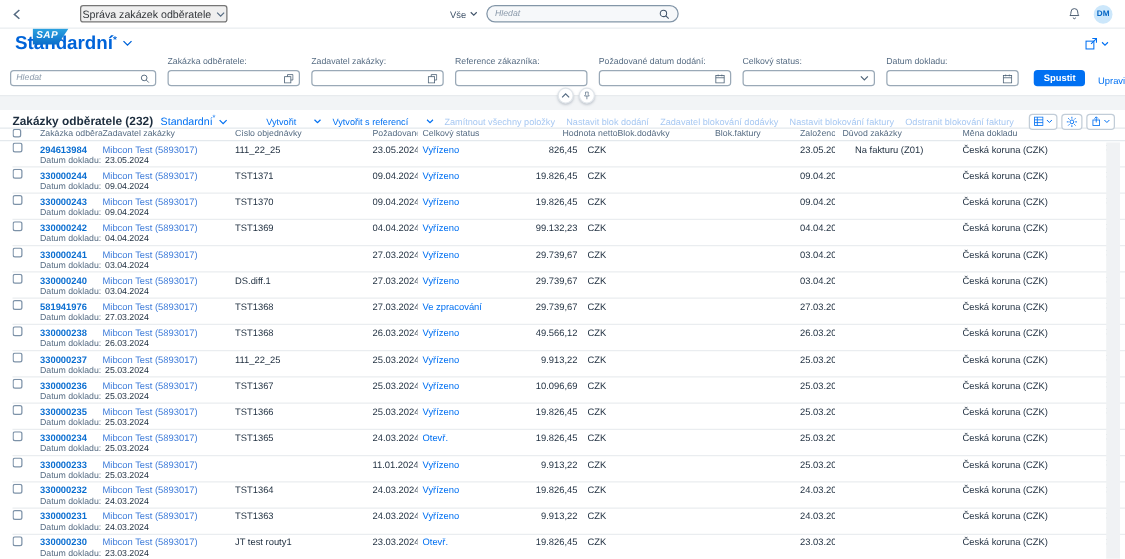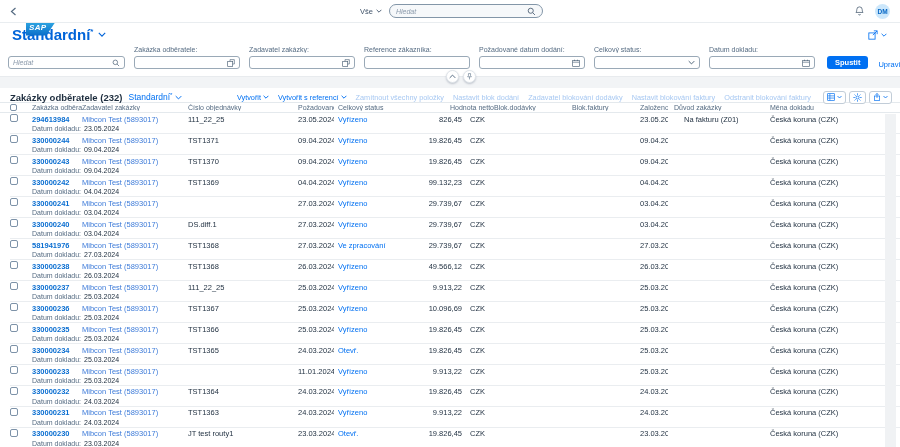--- a/index.html
+++ b/index.html
@@ -47,21 +47,21 @@
   .cbtn{width:13px;height:13px;border-radius:50%;background:#fff;border:1px solid #e0e5ea;box-shadow:0 1px 2px rgba(93,107,127,.35);color:#556b82;display:flex;align-items:center;justify-content:center;}
 
   
   .tablewrap{background:#fff;position:relative;height:363px;}
   .ttitle-row{display:flex;align-items:center;height:14px;padding:4px 8px 0 10px;}
   .ttitle{font-size:9.5px;font-weight:700;color:#1d2d3e;white-space:nowrap;text-align:right;}
   .tvariant{display:flex;align-items:flex-start;color:#0070f2;font-size:8.5px;margin-left:6px;background:none;border:none;white-space:nowrap;}
   .tvariant sup{font-size:6px;margin-top:0;}
   .tvariant .ch{margin-left:3px;margin-top:3px;}
   .tactions{margin-left:auto;display:flex;align-items:center;gap:9px;}
-  .tact{display:flex;align-items:center;gap:2px;font-size:7.3px;color:#0070f2;background:none;border:none;white-space:nowrap;}
+  .tact{display:flex;align-items:center;gap:14px;font-size:7.3px;color:#0070f2;background:none;border:none;white-space:nowrap;}
   .tact.disabled{color:#a7c8f2;}
   .iconbtns{display:flex;gap:3px;margin-left:3px;}
   .ibtn{height:13px;border:1px solid #c2cdd8;border-radius:3px;background:#fff;color:#0070f2;display:flex;align-items:center;gap:2px;padding:0 3px;}
 
   .grid{display:grid;grid-template-columns:22px 50px 106px 110px 36px 76px 52px 32px 78px 68px 28px 102px 106px 16px;align-items:center;}
   .thead{padding-left:10px;height:11px;border-top:1px solid #e4e9ed;border-bottom:1px solid #e4e9ed;color:#556b82;font-size:7px;}
   .hc{white-space:nowrap;overflow:hidden;}
   .r{text-align:right;}
   .span2{grid-column:span 2;}
   .padl4{padding-left:4px;}
@@ -87,20 +87,26 @@
 
 <div class="topbar">
   <button class="backbtn">
     <svg width="7" height="9" viewBox="0 0 7 9">
         <path d="M5.5 1 1.5 4.5 5.5 8" fill="none" stroke="currentColor" stroke-width="1.2"></path>
       </svg>
   </button>
   <div class="saplogo">
       <span>SAP</span>
     </div>
+  <button class="apptitle">
+    <span>Správa zakázek odběratele</span>
+    <svg class="ch" width="7" height="5" viewBox="0 0 10 6">
+        <path d="M1 1l4 4 4-4" fill="none" stroke="currentColor" stroke-width="1.4"></path>
+      </svg>
+  </button>
   <div class="shell-search">
     <button class="scope">
       <span>Vše</span>
       <svg width="6" height="4" viewBox="0 0 10 6">
           <path d="M1 1l4 4 4-4" fill="none" stroke="currentColor" stroke-width="1.5"></path>
         </svg>
     </button>
     <div class="spill">
       <input placeholder="Hledat" style="">
       <svg width="9" height="9" viewBox="0 0 12 12">

